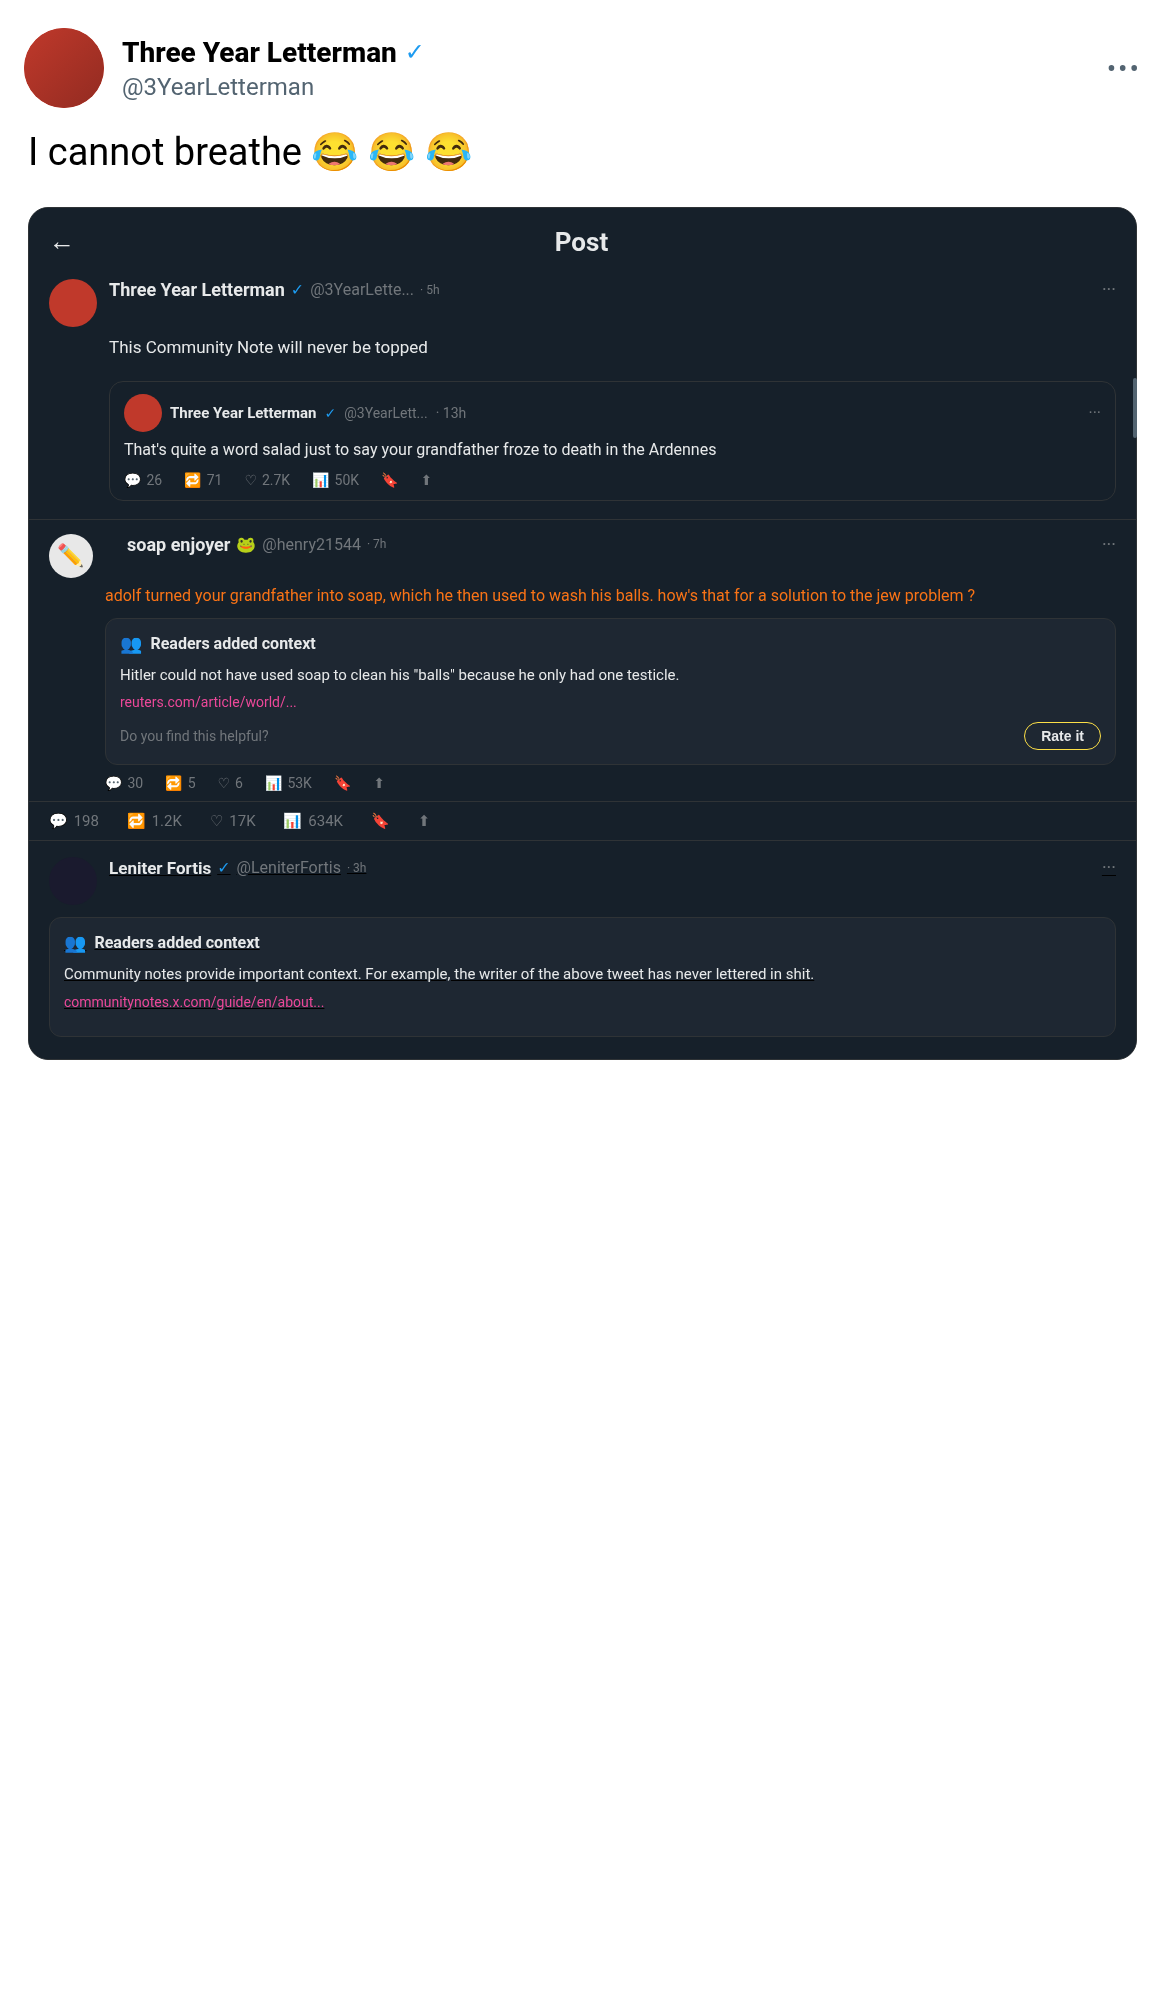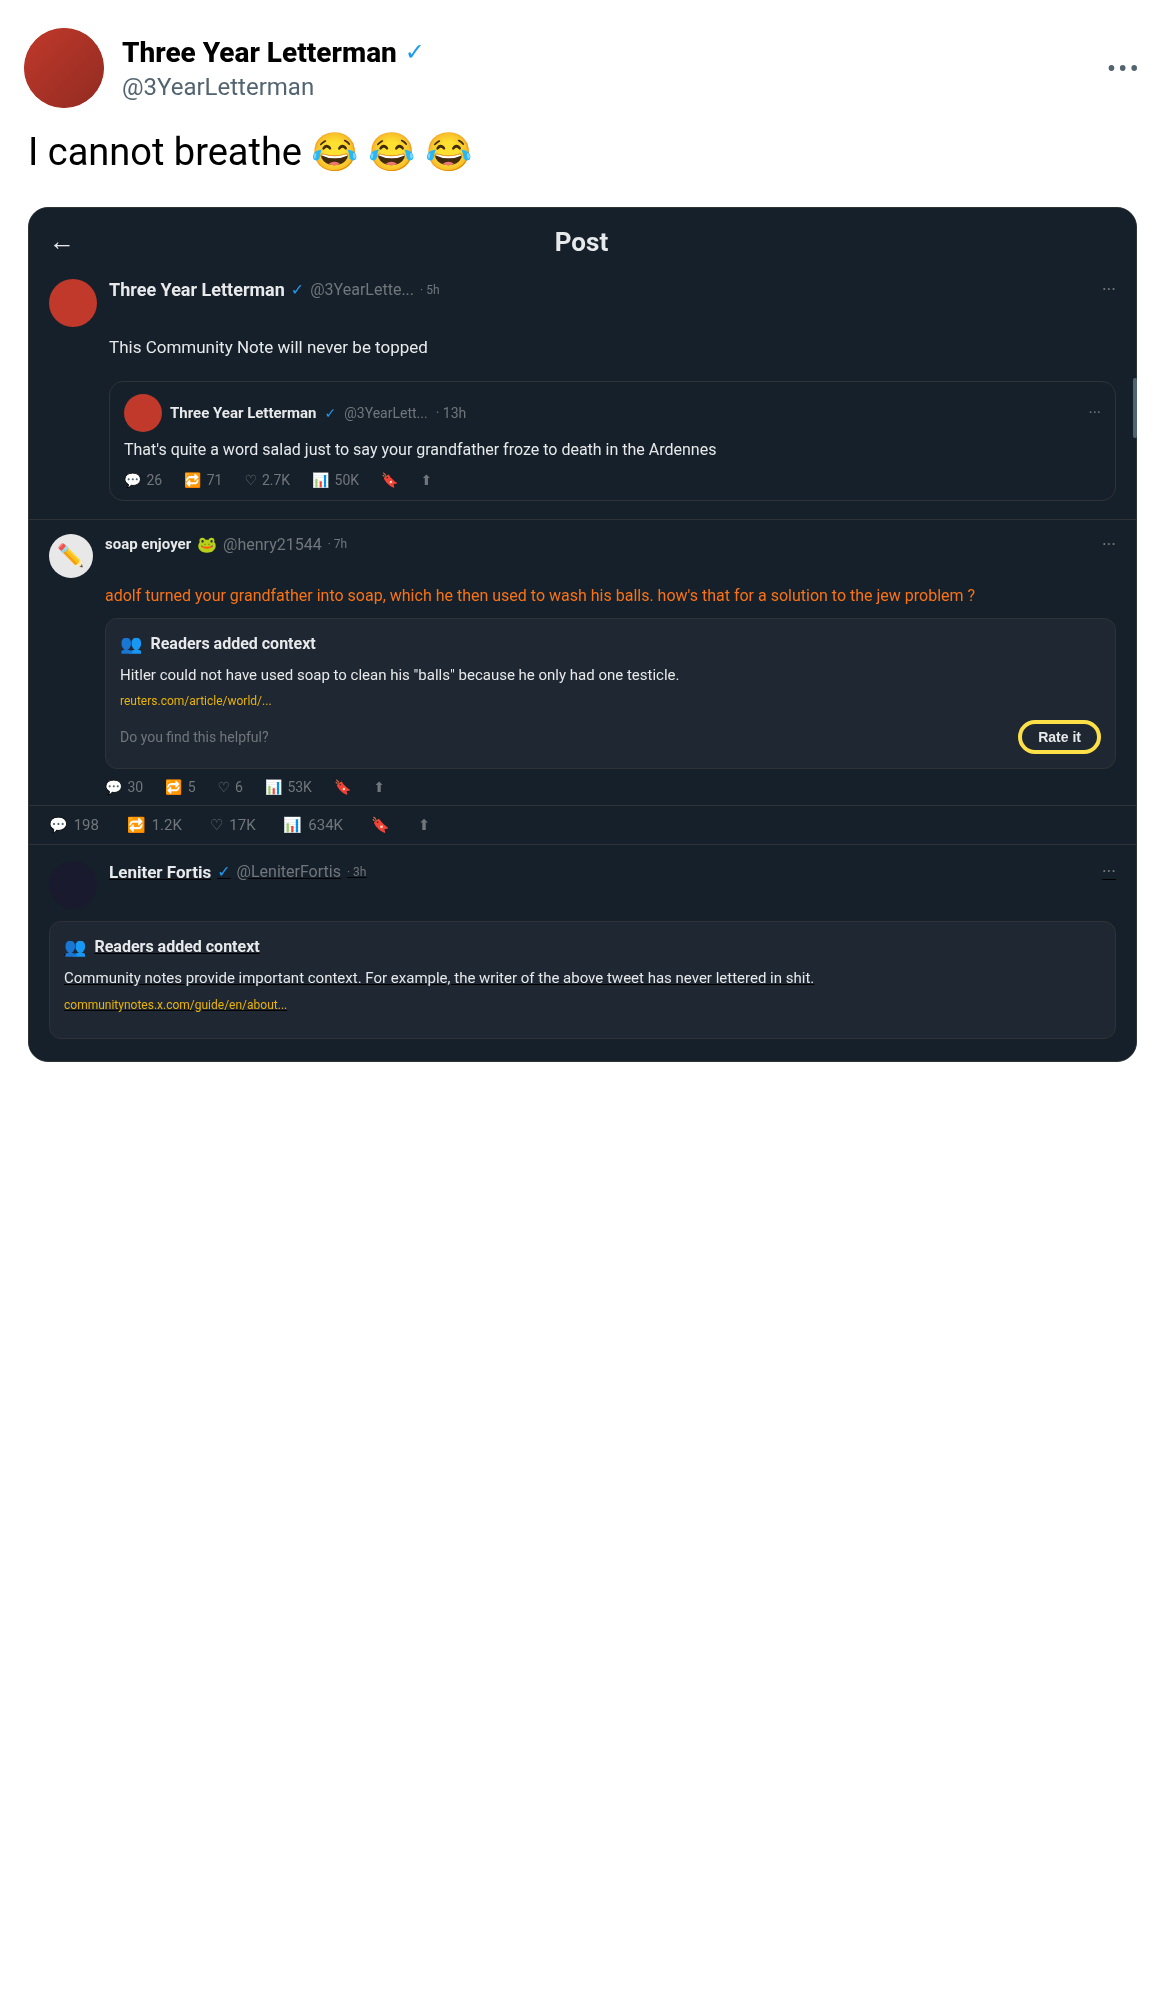--- a/index.html
+++ b/index.html
@@ -260,37 +260,37 @@
       font-weight: 700;
       color: #e7e9ea;
     }
     .cn-text {
       font-size: 15px;
       color: #e7e9ea;
       line-height: 1.5;
       margin-bottom: 8px;
     }
     .cn-link {
-      font-size: 12px;
-      color: #eab308;
+      font-size: 14px;
+      color: #ec4899;
       margin-bottom: 12px;
       display: block;
     }
     .cn-footer {
       display: flex;
       align-items: center;
       justify-content: space-between;
       margin-top: 8px;
     }
     .cn-helpful {
       font-size: 14px;
       color: #71767b;
     }
     .cn-rate-btn {
-      border: 4px solid #fde047;
+      border: 1px solid #fde047;
       border-radius: 20px;
       padding: 5px 16px;
       font-size: 14px;
       font-weight: 600;
       color: #e7e9ea;
       background: transparent;
     }
 
     
     .post-actions {
@@ -410,21 +410,21 @@
             </div>
           </div>
         </div>
       </div>
 
       <div class="reply-tweet">
         <div class="reply-header">
           <div class="post-avatar-soap">✏️</div>
           <div style="flex:1;">
             <div class="post-meta">
-              <span class="post-name" style="font-size:15px;">soap enjoyer</span>
+              <span class="post-name" style="font-size:18px;margin-left:22px;">soap enjoyer</span>
               <span style="font-size:16px;">🐸</span>
               <span class="post-handle">@henry21544</span>
               <span class="post-time">· 7h</span>
               <span class="post-dots">···</span>
             </div>
           </div>
         </div>
         <div style="font-size:16px;color:#f97316;line-height:1.5;margin-bottom:10px;padding-left:56px;">adolf turned your grandfather into soap, which he then used to wash his balls. how's that for a solution to the jew problem ?</div>
 
         <div class="community-note">

